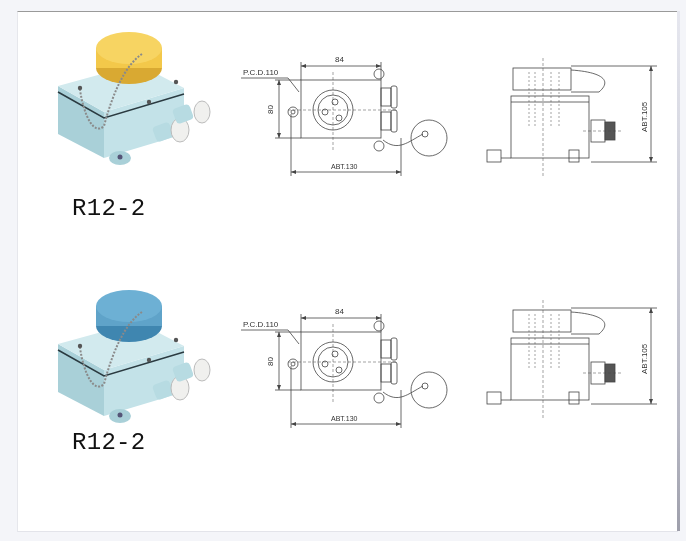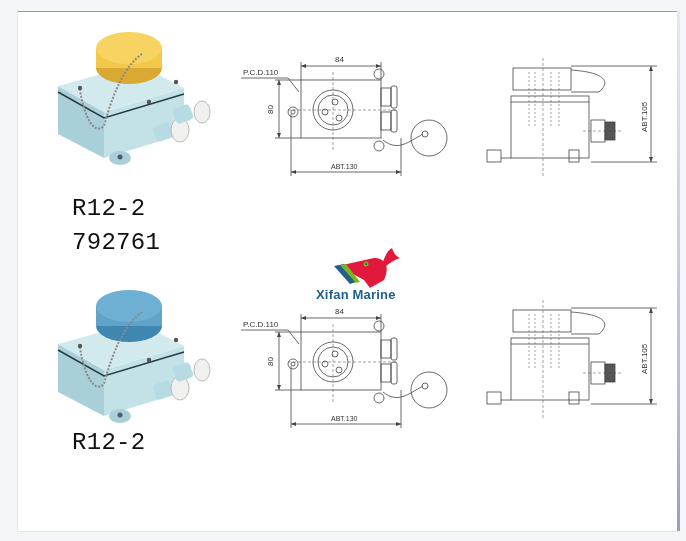--- a/index.html
+++ b/index.html
@@ -75,21 +75,20 @@
 
       <circle cx="46" cy="62" r="2.2" fill="#555"></circle>
       <circle cx="142" cy="56" r="2.2" fill="#555"></circle>
       <circle cx="112" cy="104" r="0" fill="#555"></circle>
       <circle cx="115" cy="76" r="2.2" fill="#555"></circle>
 
       <path d="M108,28 C90,40 78,70 70,100 C60,110 50,90 46,64" fill="none" stroke="#8a8a8a" stroke-width="2" stroke-dasharray="2 1.5"></path>
     </svg>
     <div class="label">
       <div>R12-2</div>
-      <div>792761</div>
     </div>
 
     <svg class="front" viewBox="0 0 220 150">
       <g stroke="#444" fill="none" stroke-width="0.8">
 
         <rect x="68" y="38" width="80" height="58"></rect>
 
         <line x1="68" y1="24" x2="148" y2="24"></line>
         <line x1="68" y1="20" x2="68" y2="38"></line>
         <line x1="148" y1="20" x2="148" y2="38"></line>
@@ -266,25 +265,14 @@
         <line x1="110" y1="73" x2="150" y2="73" stroke-dasharray="3 2" stroke-width="0.5"></line>
       </g>
       <g fill="#444">
         <path d="M178,8 l-2,5 h4z"></path>
           <path d="M178,104 l-2,-5 h4z"></path>
       </g>
       <text class="dim-text" x="174" y="74" font-size="8" transform="rotate(-90 174 74)">ABT.105</text>
     </svg>
   </div>
 
-  <div class="watermark">
-    <svg width="110" height="46" viewBox="0 0 110 46">
-      <path d="M24,22 L60,14 C72,14 76,24 70,36 L56,44 L50,36 Z" fill="#e2183c"></path>
-      <path d="M68,20 C72,10 74,6 78,4 C80,10 82,12 86,14 C80,16 74,20 70,24 Z" fill="#e2183c"></path>
-      <path d="M20,22 L30,20 L42,38 L36,40 Z" fill="#1f5f8a"></path>
-      <path d="M26,21 L32,20 L46,38 L42,39 Z" fill="#7ab51d"></path>
-      <circle cx="52" cy="20" r="2.5" fill="#7ab51d"></circle>
-      <circle cx="52" cy="20" r="1" fill="#1f5f8a"></circle>
-    </svg>
-    <div class="wm-text">Xifan Marine</div>
-  </div>
 </div>
 <div class="right-edge"></div>
 
 </body></html>

